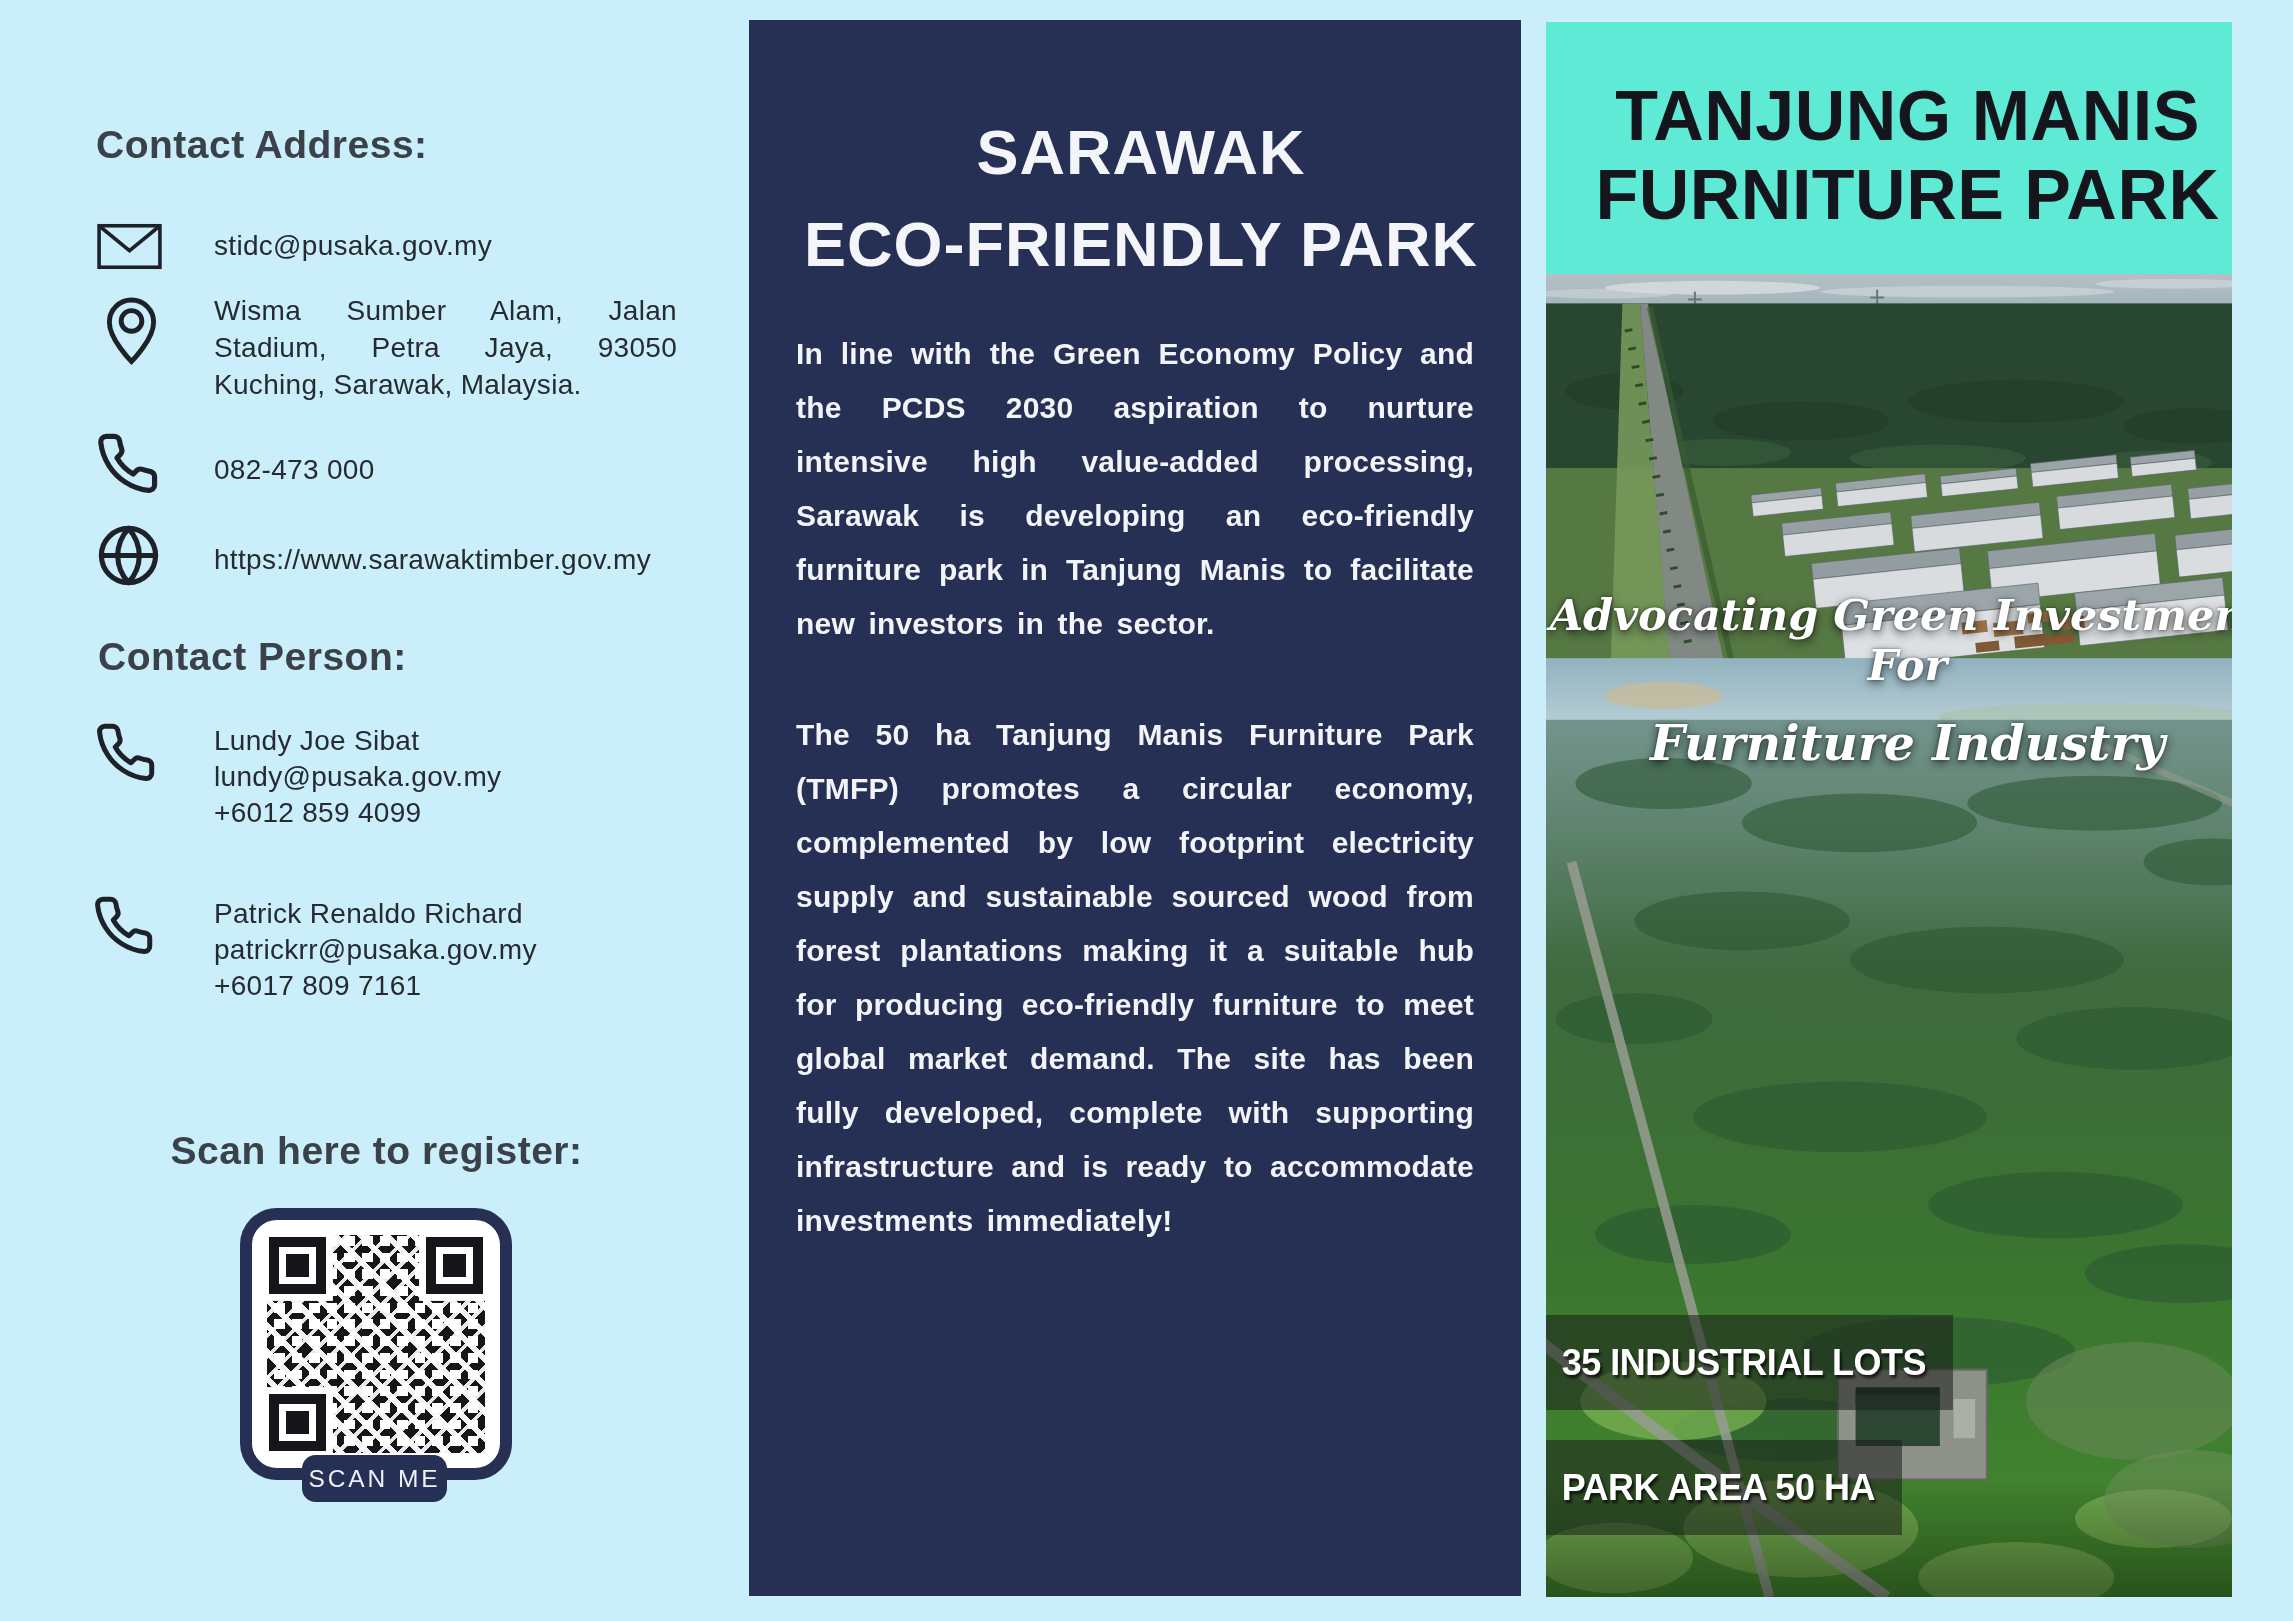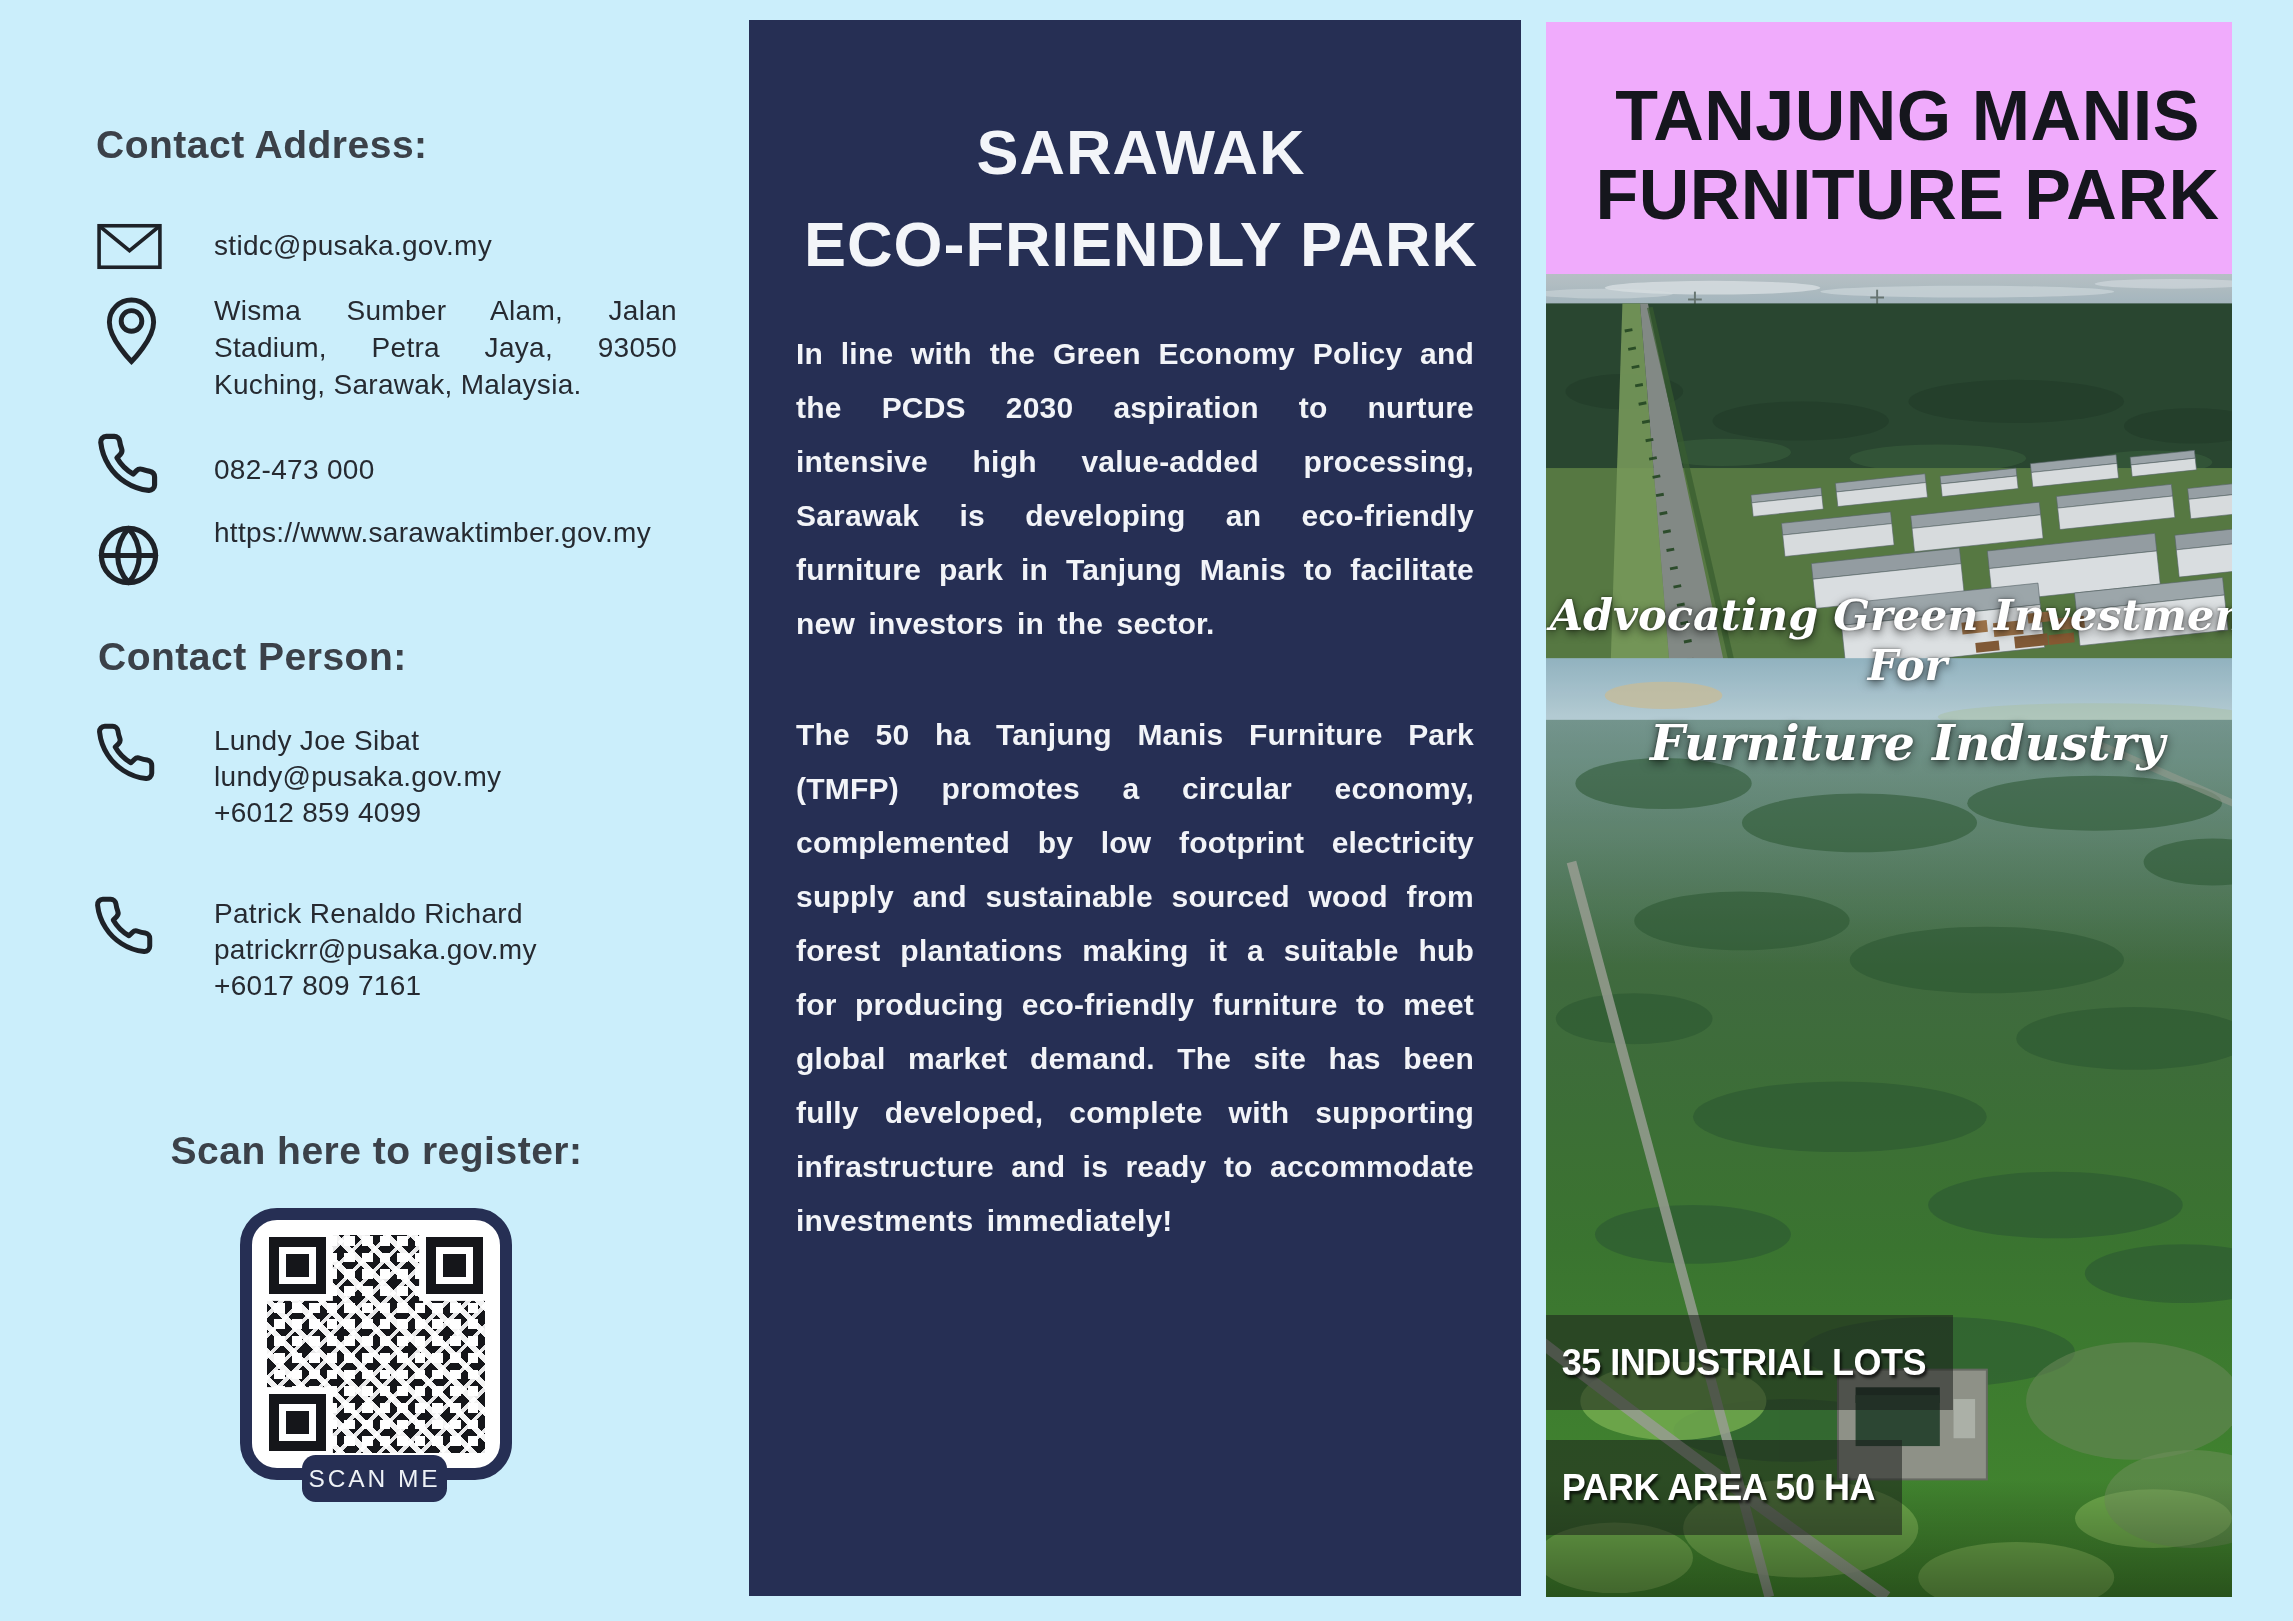--- a/index.html
+++ b/index.html
@@ -16,21 +16,21 @@
   #h-person{left:98px;top:635px;}
   #h-scan{left:96px;top:1129px;width:561px;text-align:center;}
   .icon{position:absolute;color:#1e2228;}
   .icon svg{display:block;}
   .ltext{position:absolute;left:214px;font-size:28px;color:#262a31;letter-spacing:0.3px;line-height:37px;}
   #t-email{top:227px;}
   #t-address{top:292px;width:463px;}
   .addr-line{text-align:justify;text-align-last:justify;line-height:37px;}
   .addr-line.last{text-align-last:left;}
   #t-phone{top:451px;}
-  #t-web{top:514px;}
+  #t-web{top:541px;}
   .person{line-height:36px;}
   #t-lundy{top:723px;}
   #t-patrick{top:896px;}
 
   
   .qr-frame{position:absolute;left:240px;top:1208px;width:272px;height:272px;box-sizing:border-box;
     border:12.7px solid #262f54;border-radius:37px;background:#fff;padding:14.7px;z-index:2;}
   .qr{position:relative;width:100%;height:100%;background-color:#fff;
     background-image:
       repeating-linear-gradient(45deg, transparent 0 12.7px, rgba(255,255,255,.95) 12.7px 18.6px),
@@ -47,21 +47,21 @@
 
   
   .mid{position:absolute;left:749px;top:19.6px;width:772px;height:1576px;background:#262f54;color:#f3f5f9;}
   .mid-title{margin-top:86px;text-align:center;font-size:63px;line-height:92px;font-weight:bold;letter-spacing:1px;padding-left:12px;}
   .para{margin:0 47px;font-size:30px;line-height:54px;font-weight:bold;text-align:justify;
     word-spacing:4.9px;letter-spacing:0.2px;color:#f2f4f8;}
   #p1{margin-top:37px;}
   #p2{margin-top:57px;}
 
   
-  .rtitle{position:absolute;left:1546px;top:21.6px;width:723px;height:253px;background:#f0abfc;
+  .rtitle{position:absolute;left:1546px;top:21.6px;width:723px;height:253px;background:#5eead4;
     color:#15161d;text-align:center;font-weight:bold;font-size:70px;line-height:79px;
     padding-top:55px;box-sizing:border-box;letter-spacing:0.5px;}
   .photo{position:absolute;left:1546px;top:274px;width:723px;height:1323px;overflow:hidden;background:#3e7c31;}
   .scene{position:absolute;inset:0;width:100%;height:100%;}
   .caption{position:absolute;left:0;right:0;top:316px;text-align:center;color:#ffffff;
     font-family:"DejaVu Serif",serif;font-style:italic;font-weight:bold;
     text-shadow:0 2.9px 9.8px rgba(0,0,0,.65),0 0 2.9px rgba(0,0,0,.45);}
   .caption .l1{font-size:43px;}
   .caption .l2{font-size:49px;margin-top:23.5px;}
   .bar{position:absolute;left:0;height:95px;display:flex;align-items:center;width:fit-content;

